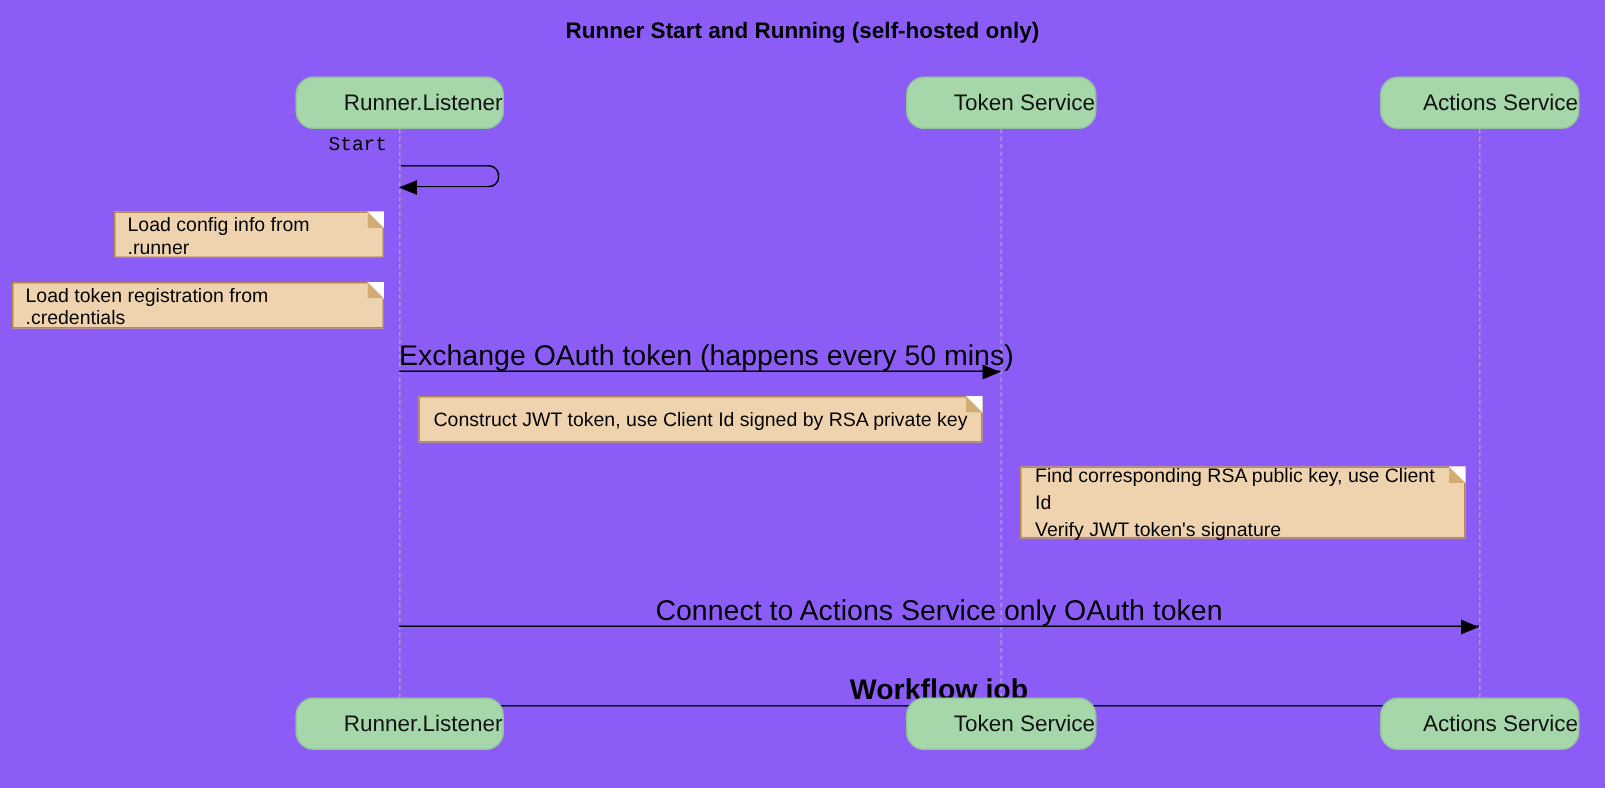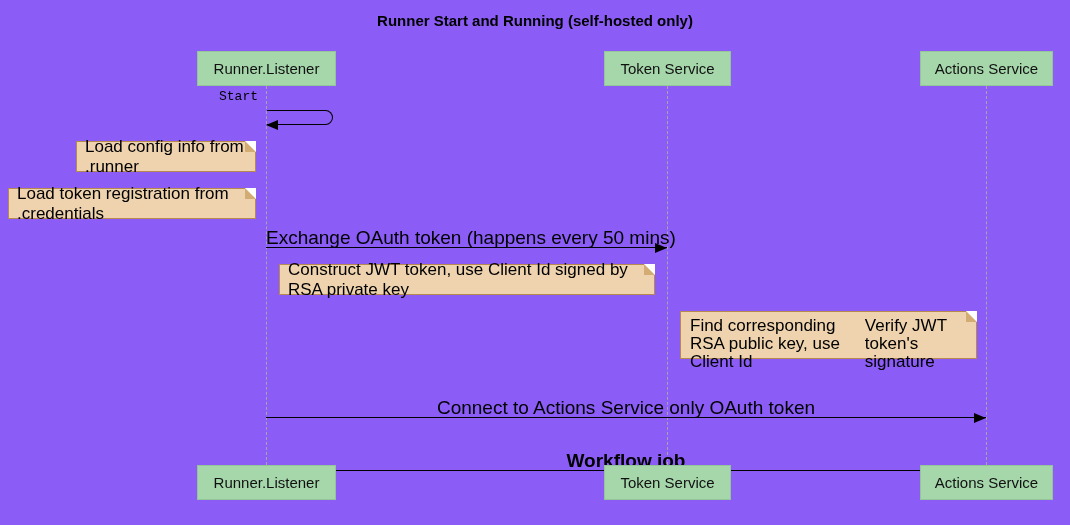--- a/index.html
+++ b/index.html
@@ -28,50 +28,50 @@
     top: 86px;
     height: 379px;
     width: 0;
     border-left: 1px dashed #a6a6a6;
   }
   .actor {
     position: absolute;
     height: 35px;
     background: #a6d7ab;
     border: 1px solid #93c598;
-    border-radius: 0;
+    border-radius: 12px;
     display: flex;
     align-items: center;
-    justify-content: center;
+    justify-content: flex-end;
     font-size: 15px;
     color: #111111;
   }
   .note {
     position: absolute;
     background: #eed3ae;
     border: 1px solid #b5894f;
-    font-size: 17px;
+    font-size: 13px;
     display: flex;
     align-items: center;
     justify-content: center;
     padding: 0 8px;
     color: #000000;
   }
   .note::after {
     content: "";
     position: absolute;
     top: -1px;
     right: -1px;
     width: 0;
     height: 0;
     border-top: 11px solid #ffffff;
     border-left: 11px solid #d3ac74;
   }
   .note-multiline {
-    flex-direction: row;
+    flex-direction: column;
     align-items: flex-start;
     justify-content: center;
     line-height: 18px;
     padding: 5px 9px;
   }
   .msg {
     position: absolute;
     height: 17px;
   }
   .msg-label {

